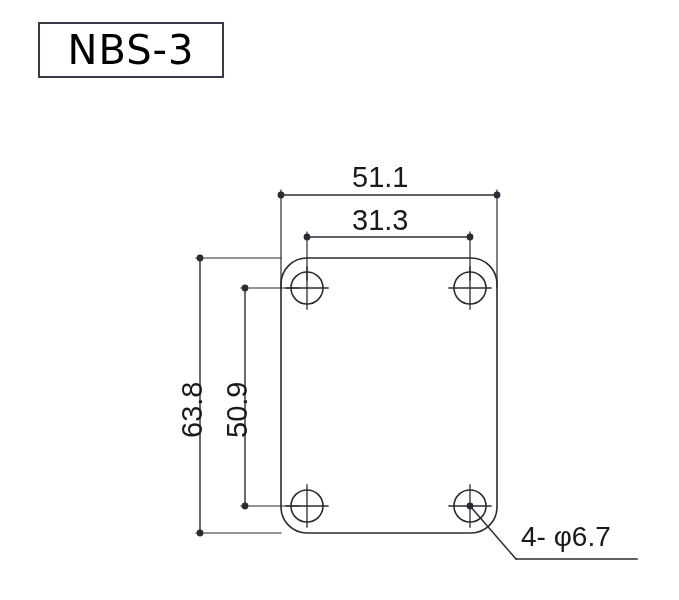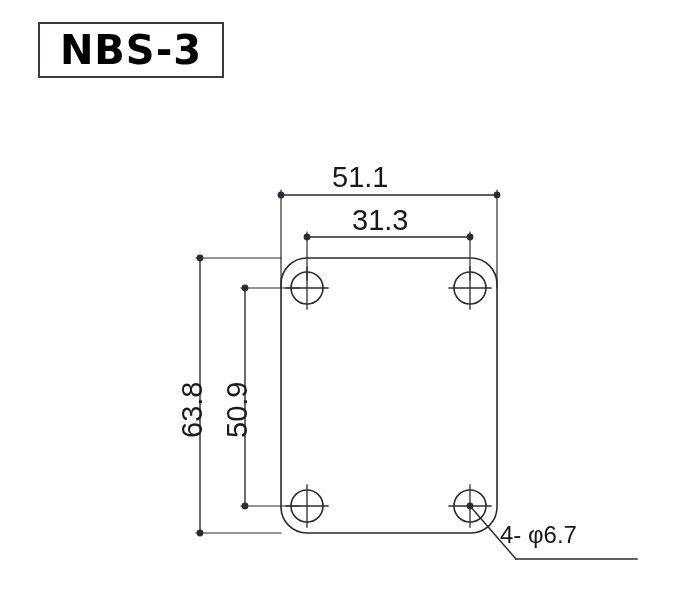--- a/index.html
+++ b/index.html
@@ -25,21 +25,21 @@
     height: 56px;
     border: 2px solid #3a3a4a;
     background: #ffffff;
     box-sizing: border-box;
     display: flex;
     align-items: center;
     justify-content: center;
   }
   #part-label-text {
     font-family: "DejaVu Sans", sans-serif;
-    font-weight: bold;
+    font-weight: normal;
     font-size: 40px;
     letter-spacing: 1px;
     color: #000000;
     line-height: 1;
     white-space: nowrap;
   }
 
   
   #drawing-canvas {
     position: absolute;
@@ -55,25 +55,25 @@
     font-family: "Liberation Sans", sans-serif;
     font-size: 29px;
     color: #1a1a1a;
     white-space: nowrap;
     line-height: 1;
   }
   .dim-text.vertical {
     transform-origin: 0 0;
     transform: rotate(-90deg);
   }
-  #dim-width-overall-text { left: 332px; top: 163px; }
+  #dim-width-overall-text { left: 352px; top: 163px; }
   #dim-width-holes-text   { left: 352px; top: 206px; }
   #dim-height-overall-text{ left: 178px; top: 438px; }
   #dim-height-holes-text  { left: 223px; top: 438px; }
-  #hole-callout-text      { left: 500px; top: 523px; font-size: 24px; }
+  #hole-callout-text      { left: 521px; top: 523px; font-size: 28px; }
 </style>
 </head>
 <body>
 
 <div id="part-label-box">
   <span id="part-label-text">NBS-3</span>
 </div>
 
 <svg id="drawing-canvas" viewBox="0 0 679 600">
 

